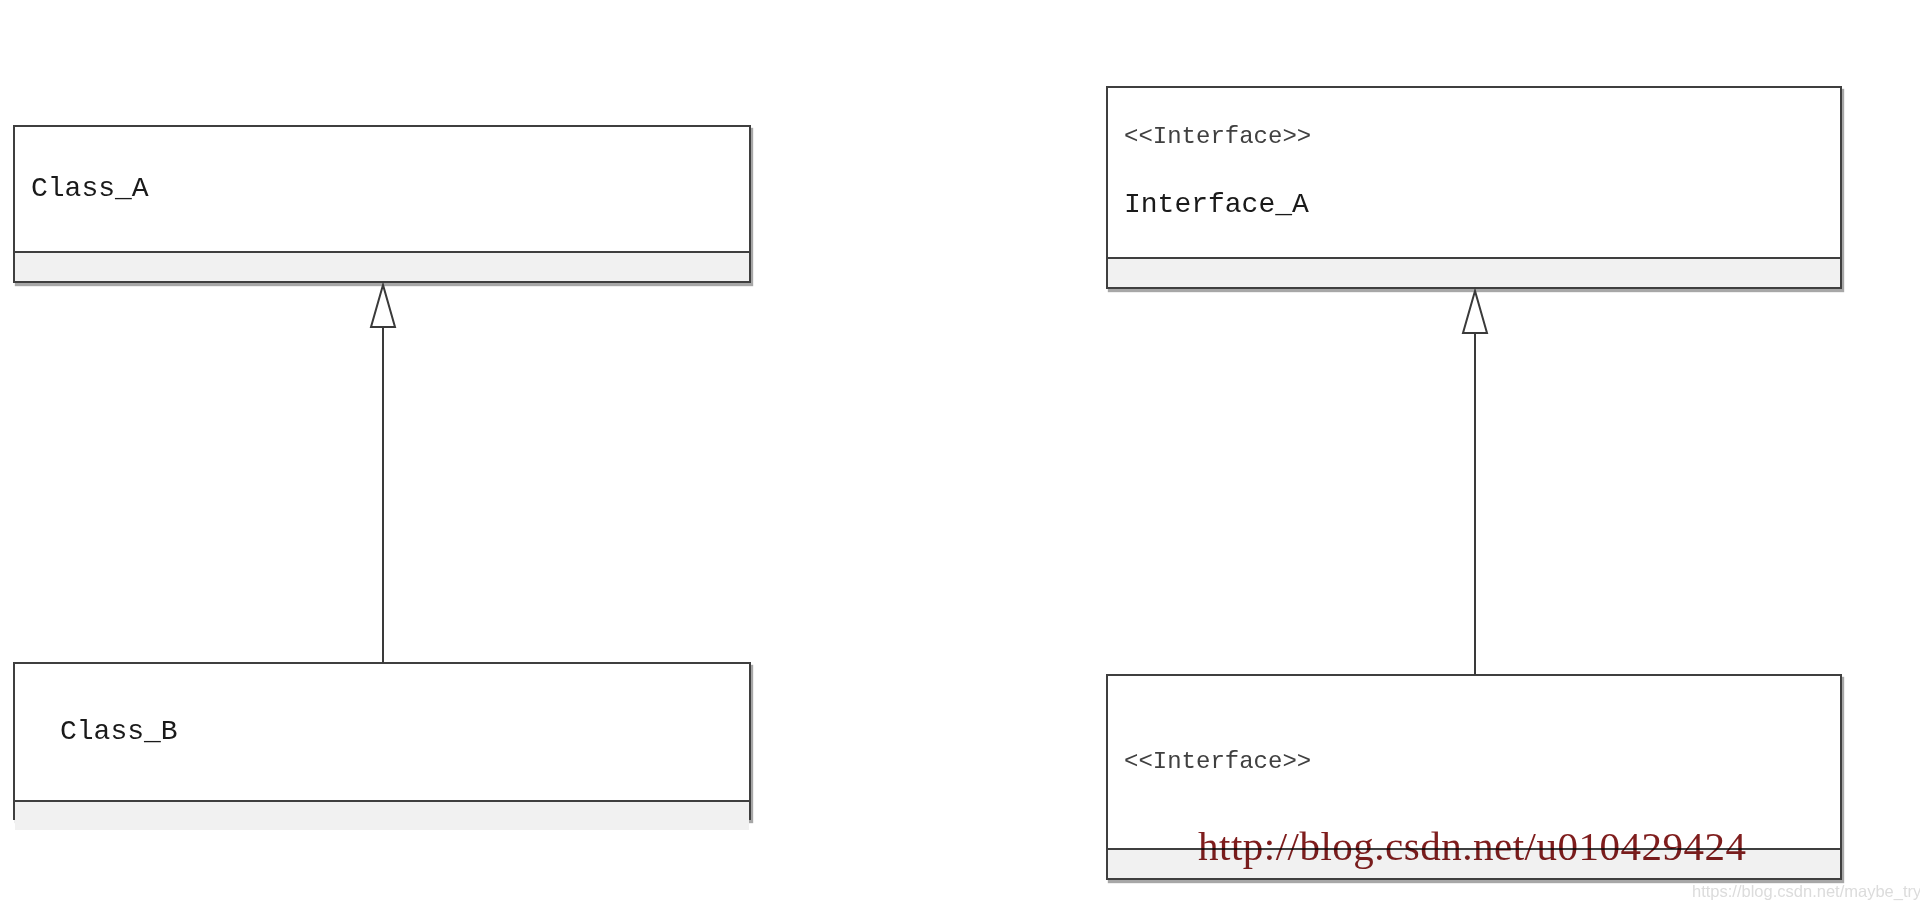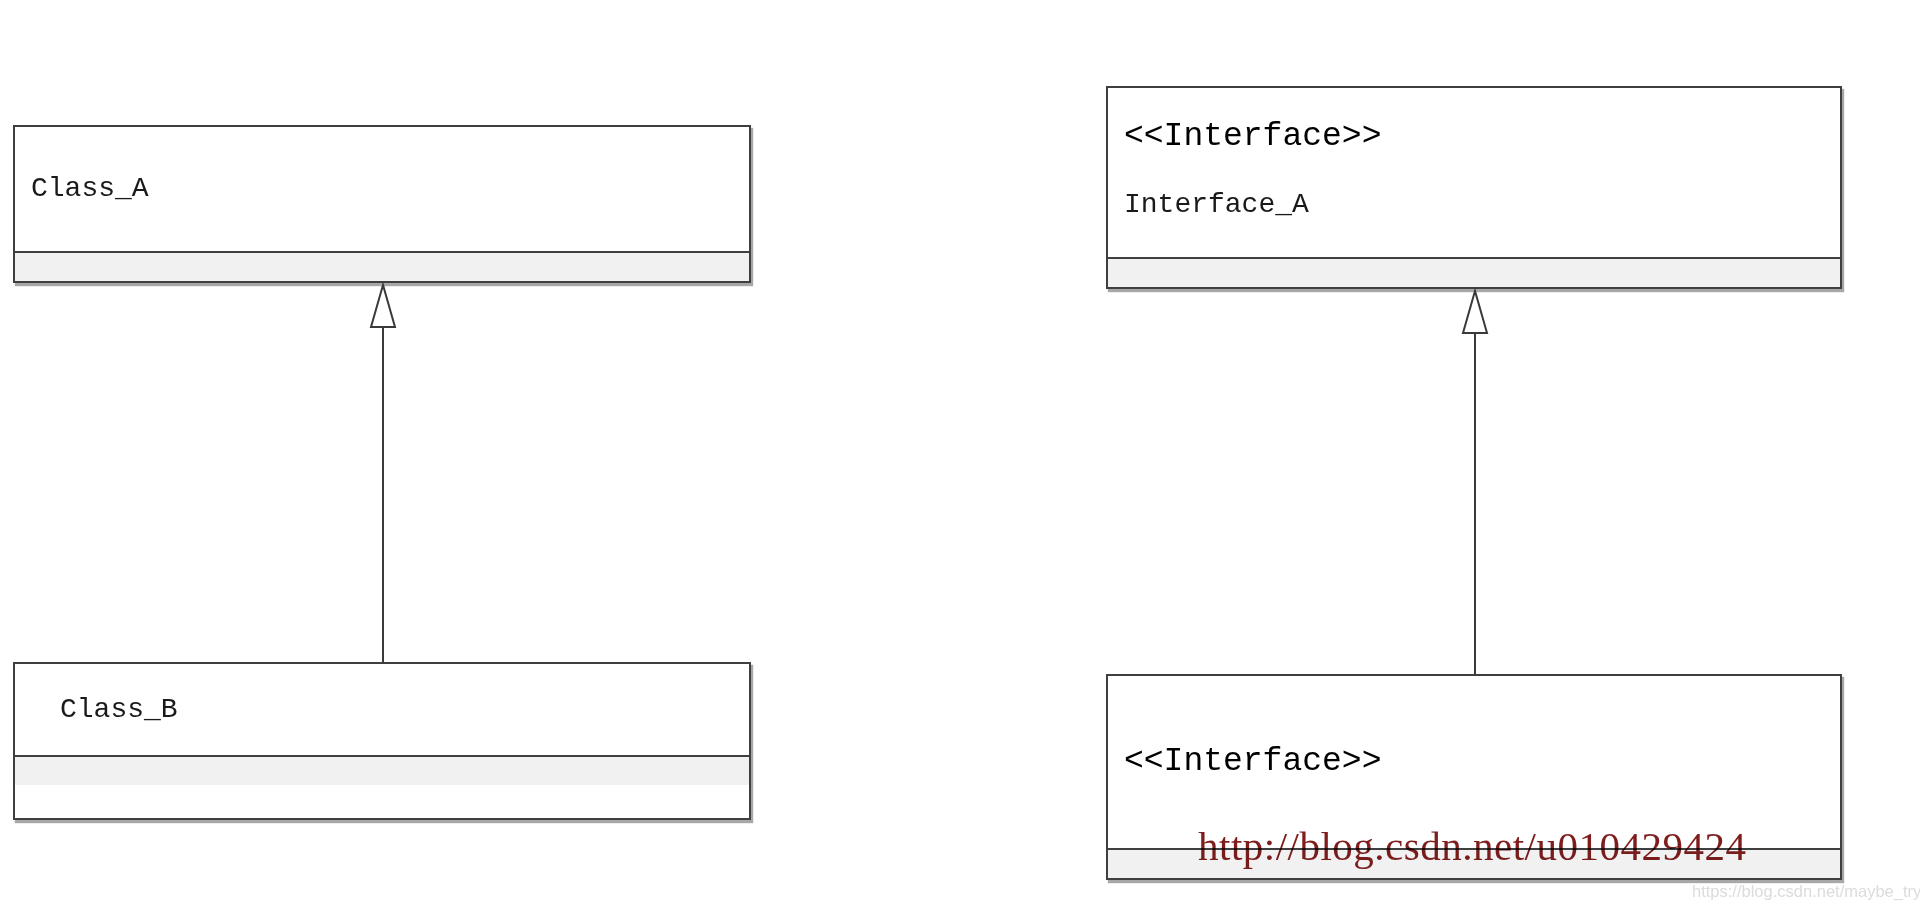--- a/index.html
+++ b/index.html
@@ -26,41 +26,41 @@
     box-sizing: border-box;
   }
   .name-compartment {
     display: flex;
     flex-direction: column;
     justify-content: center;
     padding-left: 16px;
     box-sizing: border-box;
   }
   .stereotype-label {
-    font-size: 33px;
+    font-size: 24px;
     line-height: 38px;
-    color: #000000;
+    color: #404040;
     white-space: pre;
   }
   .node-name-label {
     font-size: 28px;
     line-height: 46px;
     color: #1a1a1a;
     white-space: pre;
   }
   .attr-compartment {
     border-top: 2px solid #3f3f3f;
     background: #f1f1f1;
     height: 28px;
   }
   
   #node-class-a     { left: 13px;   top: 125px; width: 738px; height: 158px; }
   #node-class-a .name-compartment     { height: 124px; }
   #node-class-b     { left: 13px;   top: 662px; width: 738px; height: 158px; }
-  #node-class-b .name-compartment     { height: 91px; padding-left: 45px; }
+  #node-class-b .name-compartment     { height: 136px; padding-left: 45px; }
   #node-interface-a { left: 1106px; top: 86px;  width: 736px; height: 203px; }
   #node-interface-a .name-compartment { height: 169px; gap: 26px; }
   #node-interface-b { left: 1106px; top: 674px; width: 736px; height: 206px; }
   #node-interface-b .name-compartment { height: 172px; gap: 26px; }
   
   .connector-svg {
     position: absolute;
     overflow: visible;
   }
   #connector-left  { left: 363px;  top: 283px; }

